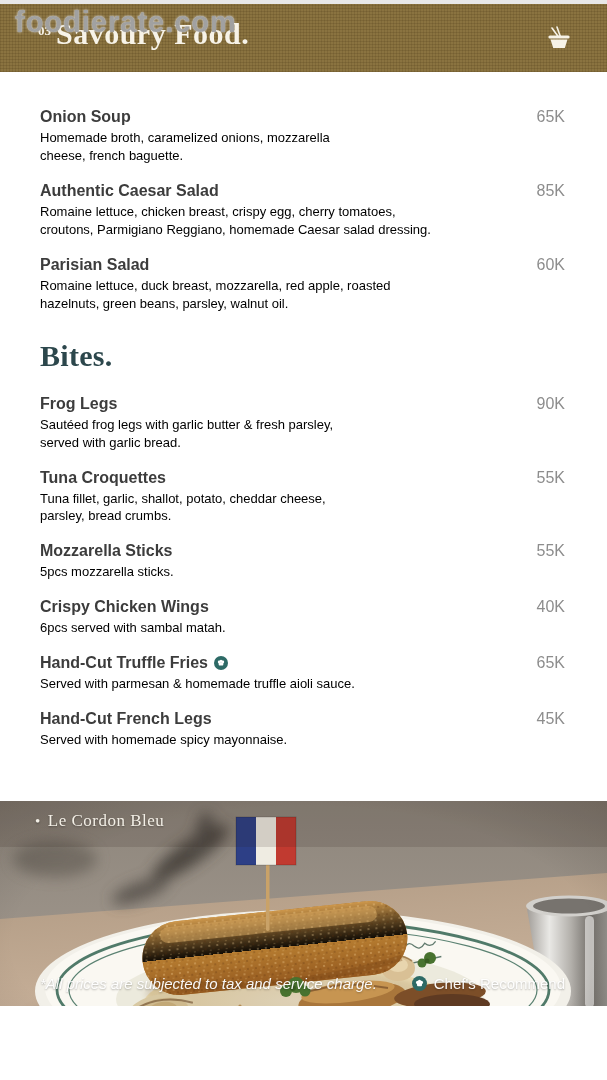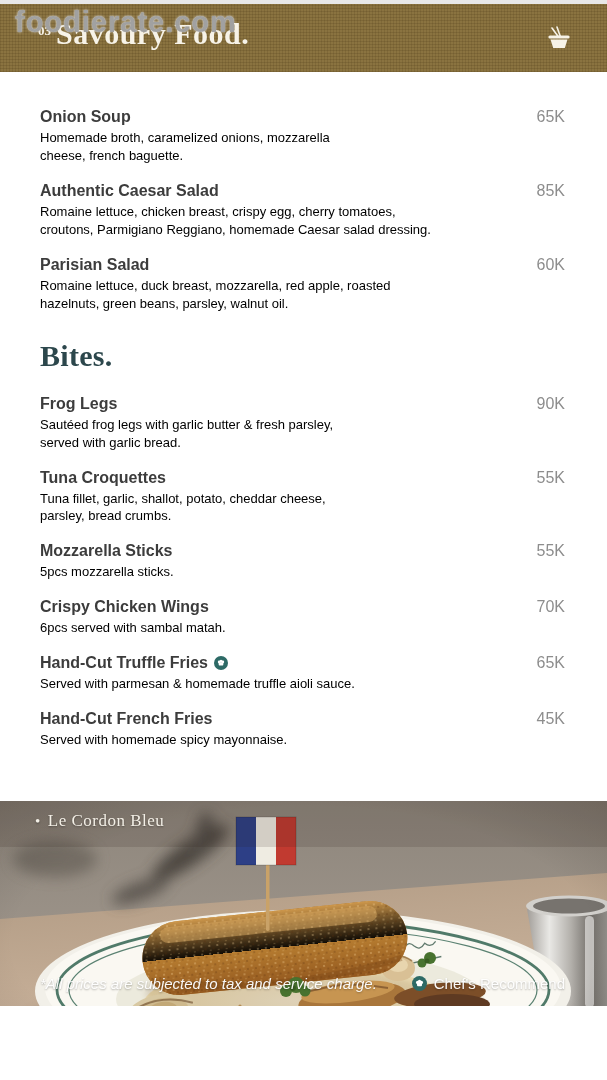--- a/index.html
+++ b/index.html
@@ -177,21 +177,21 @@
           <span class="item-price">55K</span>
         </div>
         <p class="item-desc">5pcs mozzarella sticks.</p>
       </article>
 
       <article class="item">
         <div class="item-head">
           <h3 class="item-name">
               <span>Crispy Chicken Wings</span>
             </h3>
-          <span class="item-price">70K</span>
+          <span class="item-price">40K</span>
         </div>
         <p class="item-desc">6pcs served with sambal matah.</p>
       </article>
 
       <article class="item">
         <div class="item-head">
           <h3 class="item-name">
               <span>Hand-Cut Truffle Fries</span>
               <span class="chef-badge">
               <svg width="10" height="10" viewBox="0 0 10 10">
@@ -203,21 +203,21 @@
               </span>
             </h3>
           <span class="item-price">65K</span>
         </div>
         <p class="item-desc">Served with parmesan &amp; homemade truffle aioli sauce.</p>
       </article>
 
       <article class="item">
         <div class="item-head">
           <h3 class="item-name">
-              <span>Hand-Cut French Fries</span>
+              <span>Hand-Cut French Legs</span>
             </h3>
           <span class="item-price">45K</span>
         </div>
         <p class="item-desc">Served with homemade spicy mayonnaise.</p>
       </article>
     </section>
   </div>
 
   <div class="photo">
     <svg width="607" height="283" viewBox="0 0 607 283">

